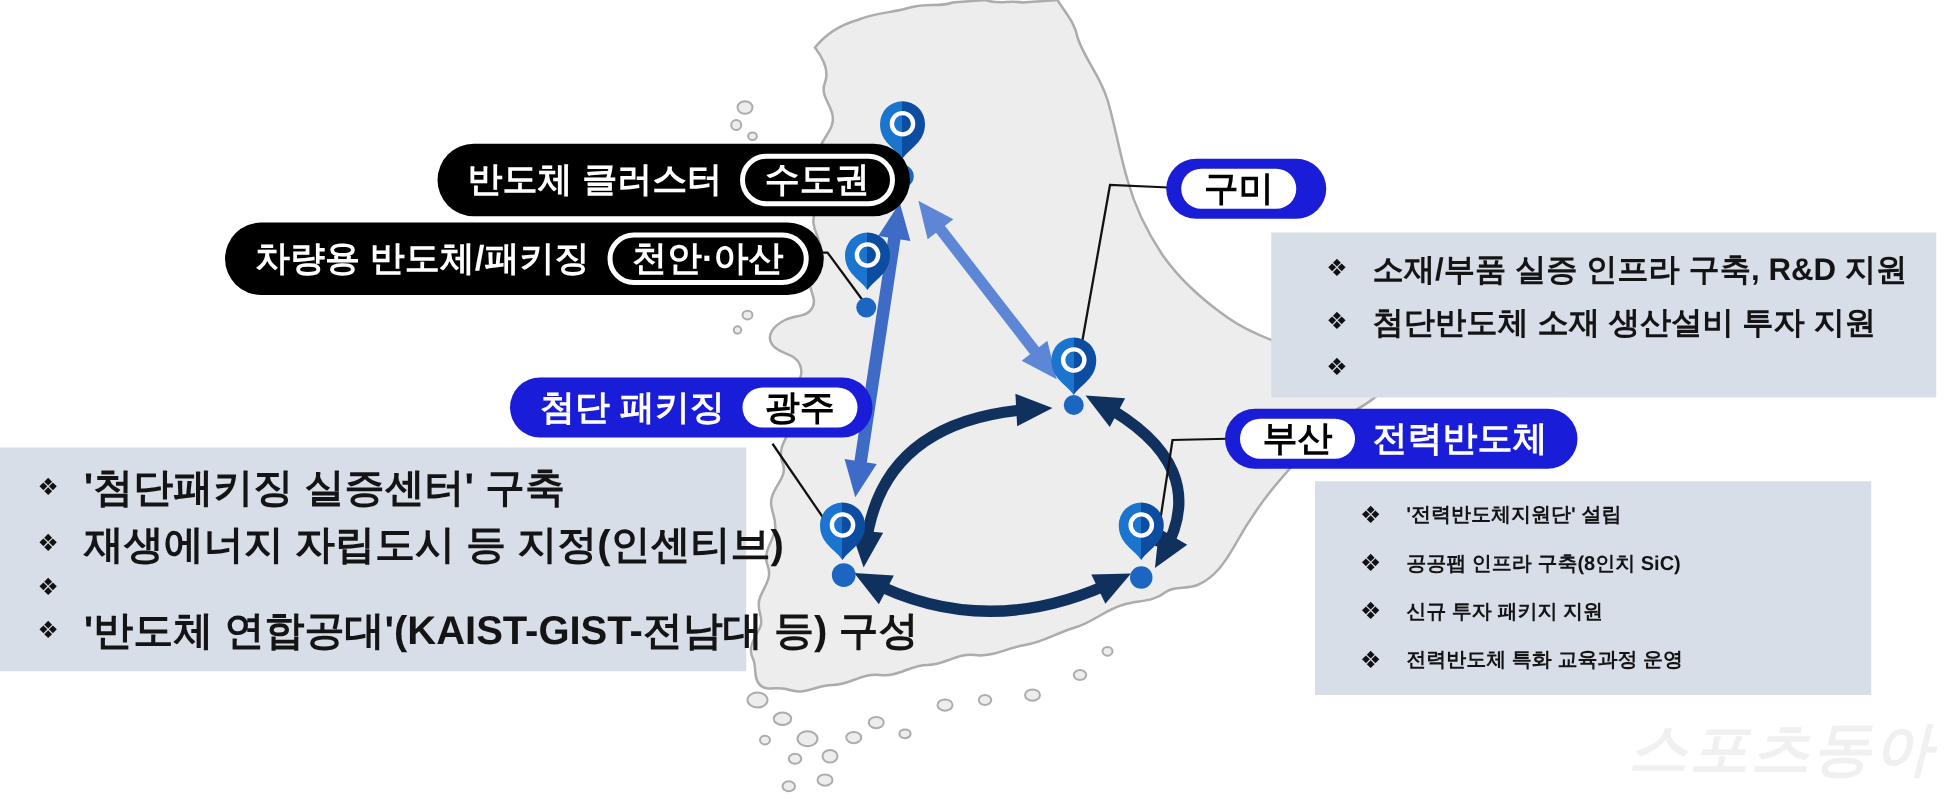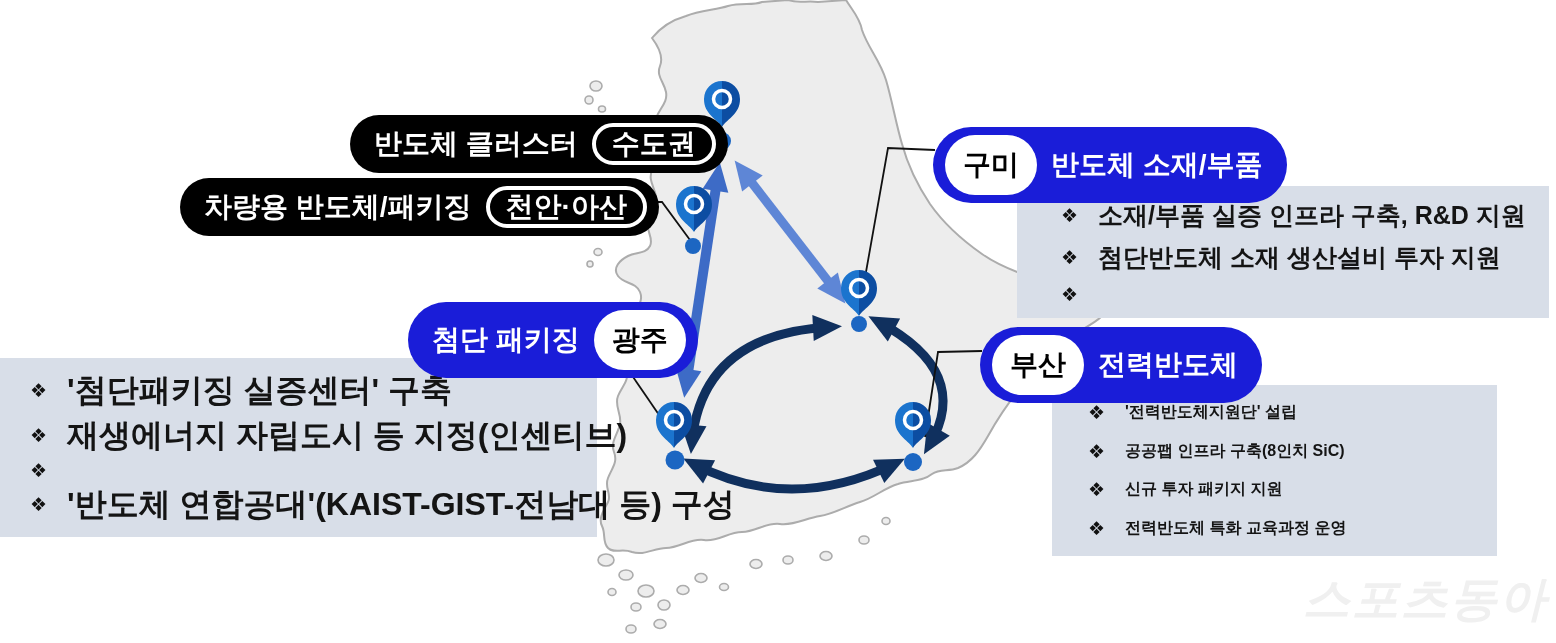--- a/index.html
+++ b/index.html
@@ -18,21 +18,21 @@
     border-radius:999px;font-weight:bold;font-size:28px;line-height:1;
     padding:8px 12px 8px 24px;white-space:nowrap;z-index:30;
   }
   .pill-black{background:var(--pill-black,#000);color:#fff;}
   .pill-blue{background:var(--pill-blue,#1A1DD8);color:#fff;}
   .badge-outline{
     border:4px solid #fff;border-radius:999px;padding:3px 16px;color:#fff;
     background:transparent;font-weight:bold;
   }
   .badge-white{
-    background:#fff;color:#000;border-radius:999px;padding:16px 18px;
+    background:#fff;color:#000;border-radius:999px;padding:2px 18px;
     font-weight:bold;
   }
   .pill-blue.badge-first{padding:8px 24px 8px 12px;}
 
   
   .panel{
     position:absolute;background:var(--box-bg,#D8DEE8);
     display:flex;flex-direction:column;justify-content:space-around;
     z-index:20;box-sizing:border-box;
   }
@@ -165,21 +165,20 @@
     <span class="badge-outline">천안·아산</span>
   </div>
 
   <div class="pill pill-blue" style="left:408px;top:302px;">
     <span>첨단 패키징</span>
     <span class="badge-white">광주</span>
   </div>
 
   <div class="pill pill-blue badge-first" style="left:933px;top:127px;">
     <span class="badge-white">구미</span>
-    <span>반도체 소재/부품</span>
   </div>
 
   <div class="pill pill-blue badge-first" style="left:980px;top:327px;">
     <span class="badge-white">부산</span>
     <span>전력반도체</span>
   </div>
 
   <div class="panel panel-left">
     <div class="row">
       <span class="bullet">❖</span>

